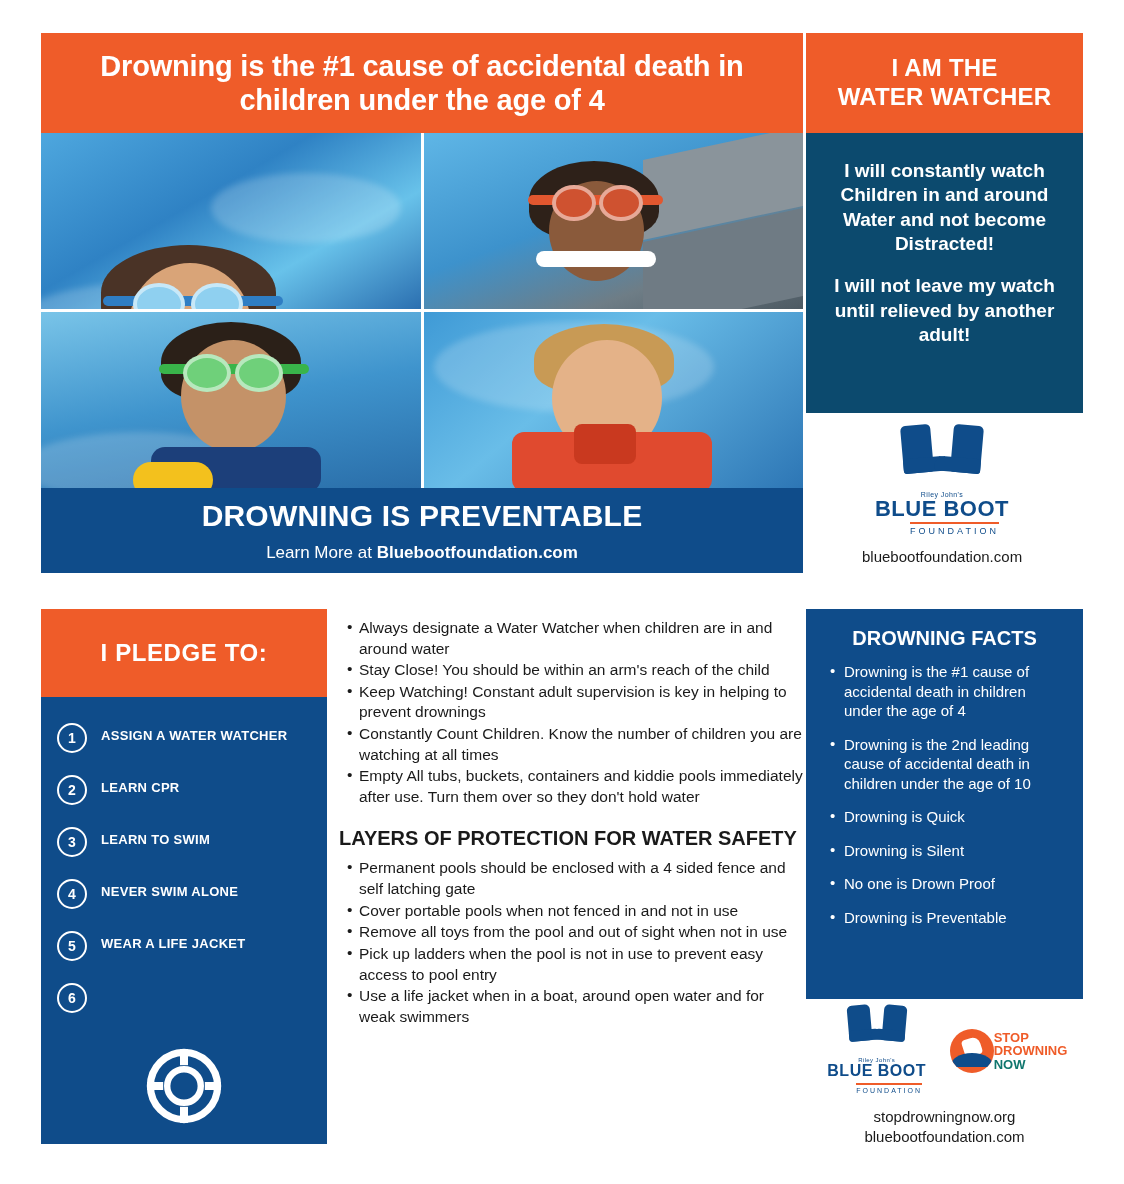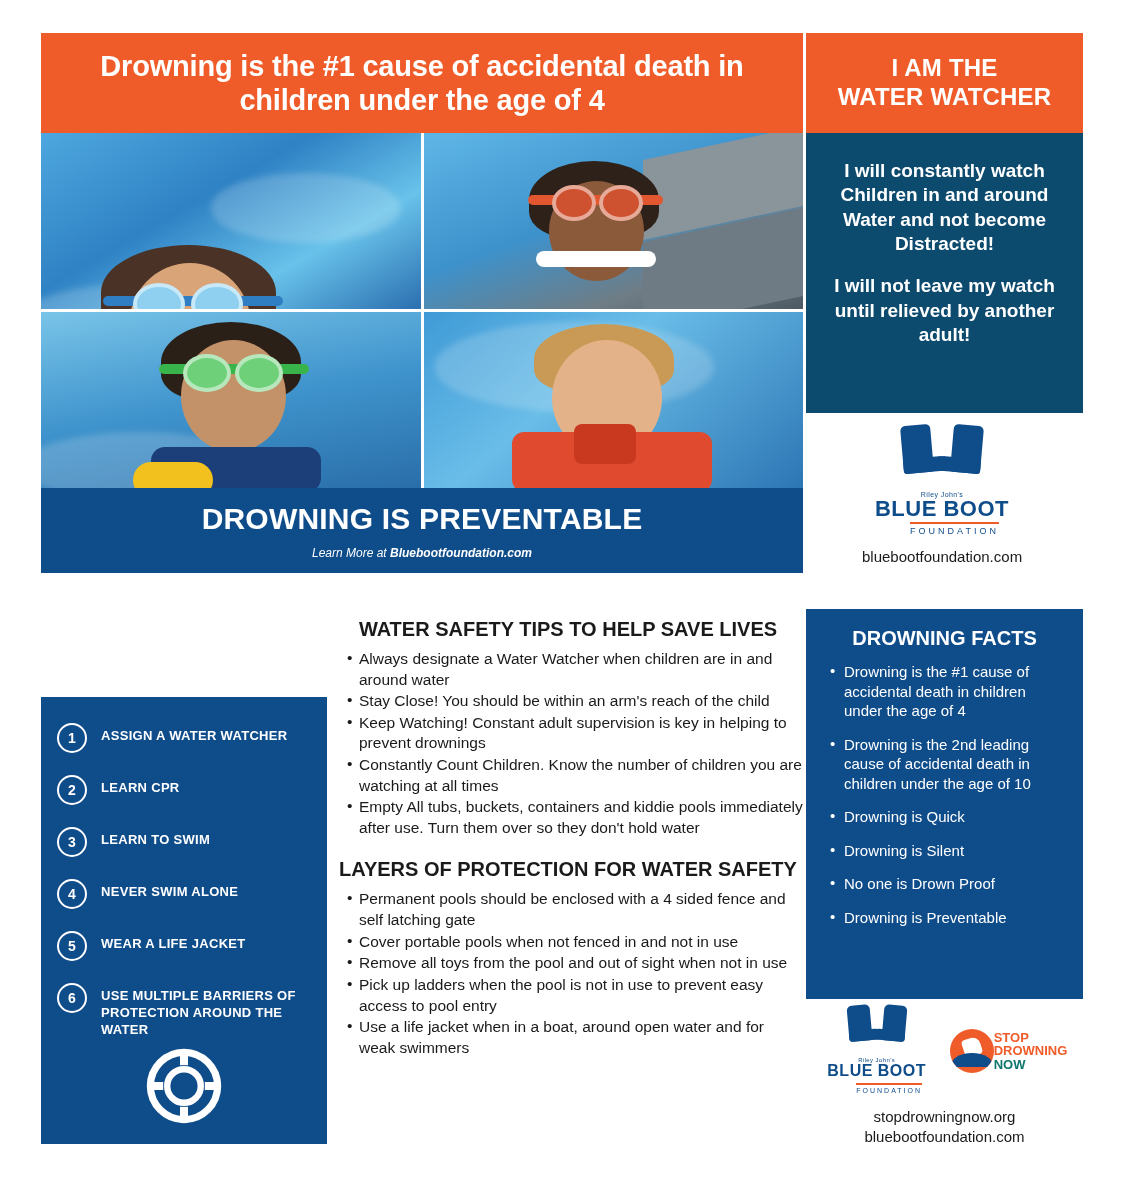--- a/index.html
+++ b/index.html
@@ -131,23 +131,22 @@
     flex-direction: column;
     align-items: center;
     justify-content: center;
   }
   .preventable-bar .pv-title {
     font-size: 30px;
     font-weight: bold;
     letter-spacing: 0.2px;
   }
   .preventable-bar .pv-sub {
-    font-size: 12px;
+    font-size: 17px;
     margin-top: 10px;
-    font-style: italic;
   }
   .preventable-bar .pv-sub b { font-weight: bold; }
 
   .pledge-panel {
     position: absolute;
     left: 806px;
     top: 133px;
     width: 277px;
     height: 280px;
     background: #0c4a6e;
@@ -492,20 +491,23 @@
     <div class="bb-boots">
       <div class="boot left"></div>
       <div class="boot right"></div>
     </div>
     <div class="bb-riley">Riley John's</div>
     <div class="bb-name">BLUE BOOT</div>
     <div class="bb-found">FOUNDATION</div>
     <div class="bb-url">bluebootfoundation.com</div>
   </div>
 
+  <div class="pledge-header">
+    <h3>I PLEDGE TO:</h3>
+  </div>
 
   <div class="pledge-list-panel">
     <div class="pledge-item">
       <div class="pledge-num">1</div>
       <div class="pledge-text">ASSIGN A WATER WATCHER</div>
     </div>
     <div class="pledge-item">
       <div class="pledge-num">2</div>
       <div class="pledge-text">LEARN CPR</div>
     </div>
@@ -516,35 +518,33 @@
     <div class="pledge-item">
       <div class="pledge-num">4</div>
       <div class="pledge-text">NEVER SWIM ALONE</div>
     </div>
     <div class="pledge-item">
       <div class="pledge-num">5</div>
       <div class="pledge-text">WEAR A LIFE JACKET</div>
     </div>
     <div class="pledge-item">
       <div class="pledge-num">6</div>
-      <div class="pledge-text">USE MULTIPLE BARRIERS OF PROTECTION AROUND THE WATER</div>
     </div>
 
     <svg class="ring-icon" viewBox="0 0 100 100">
       <circle cx="50" cy="50" r="42" fill="none" stroke="#ffffff" stroke-width="9"></circle>
       <circle cx="50" cy="50" r="21" fill="none" stroke="#ffffff" stroke-width="8"></circle>
       <rect x="45" y="4" width="10" height="20" fill="#ffffff"></rect>
       <rect x="45" y="76" width="10" height="20" fill="#ffffff"></rect>
       <rect x="4" y="45" width="20" height="10" fill="#ffffff"></rect>
       <rect x="76" y="45" width="20" height="10" fill="#ffffff"></rect>
     </svg>
   </div>
 
   <div class="tips-col">
-    <h4 class="tips-title">WATER SAFETY TIPS TO HELP SAVE LIVES</h4>
     <ul class="bullets">
       <li>Always designate a Water Watcher when children are in and around water</li>
       <li>Stay Close! You should be within an arm's reach of the child</li>
       <li>Keep Watching! Constant adult supervision is key in helping to prevent drownings</li>
       <li>Constantly Count Children. Know the number of children you are watching at all times</li>
       <li>Empty All tubs, buckets, containers and kiddie pools immediately after use.  Turn them over so they don't hold water</li>
     </ul>
 
     <h4 class="tips-title second">LAYERS OF PROTECTION FOR WATER SAFETY</h4>
     <ul class="bullets">

